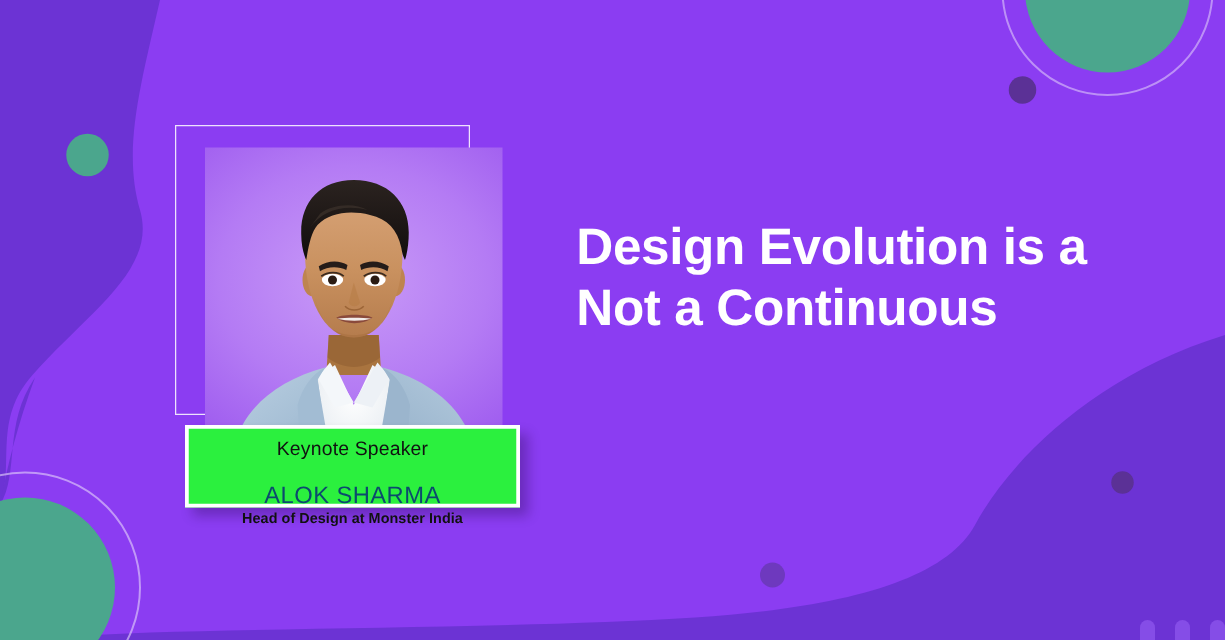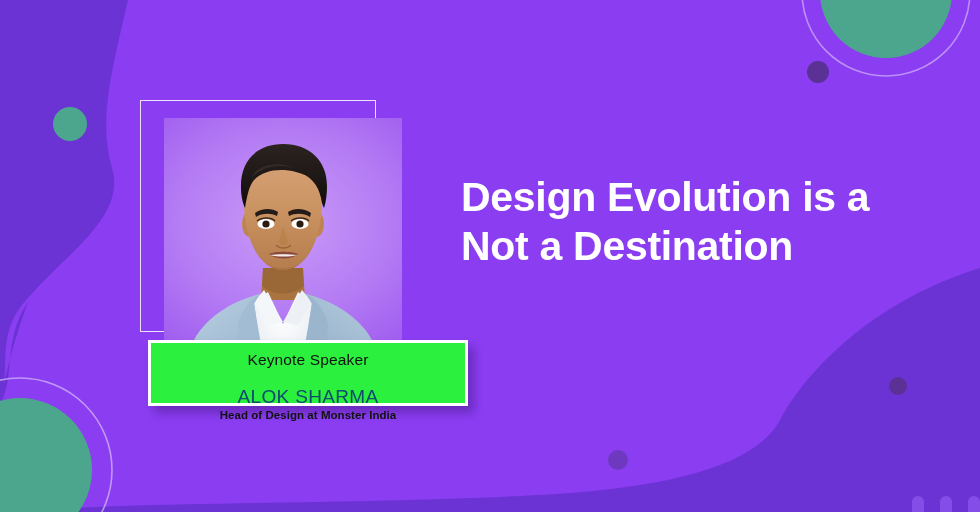--- a/index.html
+++ b/index.html
@@ -23,21 +23,21 @@
   }
   .photo-wrap{
     position:absolute;left:24px;top:18px;width:238px;height:250px;
     overflow:hidden;
     background:radial-gradient(ellipse 120% 95% at 50% 42%, #C99BF7 0%, #B47BF4 38%, #9A55EE 72%, #8B3DF2 100%);
   }
   .photo-wrap svg{display:block;width:238px;height:250px;}
 
   
   .badge{
-    position:absolute;left:148px;top:340px;width:320px;height:66px;
+    position:absolute;left:148px;top:340px;width:268px;height:66px;
     background:#2BF03E;
     border:3px solid #ffffff;
     box-sizing:border-box;
     box-shadow:6px 7px 9px rgba(40,10,80,.33);
     text-align:center;
     color:#0a0a0a;
     padding-top:7px;
     box-sizing:border-box;
   }
   .badge-role{
@@ -185,16 +185,16 @@
   </div>
 
   <div class="badge">
     <div class="badge-role">Keynote Speaker</div>
     <div class="badge-name">ALOK SHARMA</div>
     <div class="badge-title">Head of Design at Monster India</div>
   </div>
 
   <div class="headline">
     <span class="ln">Design Evolution is a</span>
-    <span class="ln">Not a Destination</span>
+    <span class="ln">Not a Continuous</span>
   </div>
 
 </div>
 
 </body></html>

